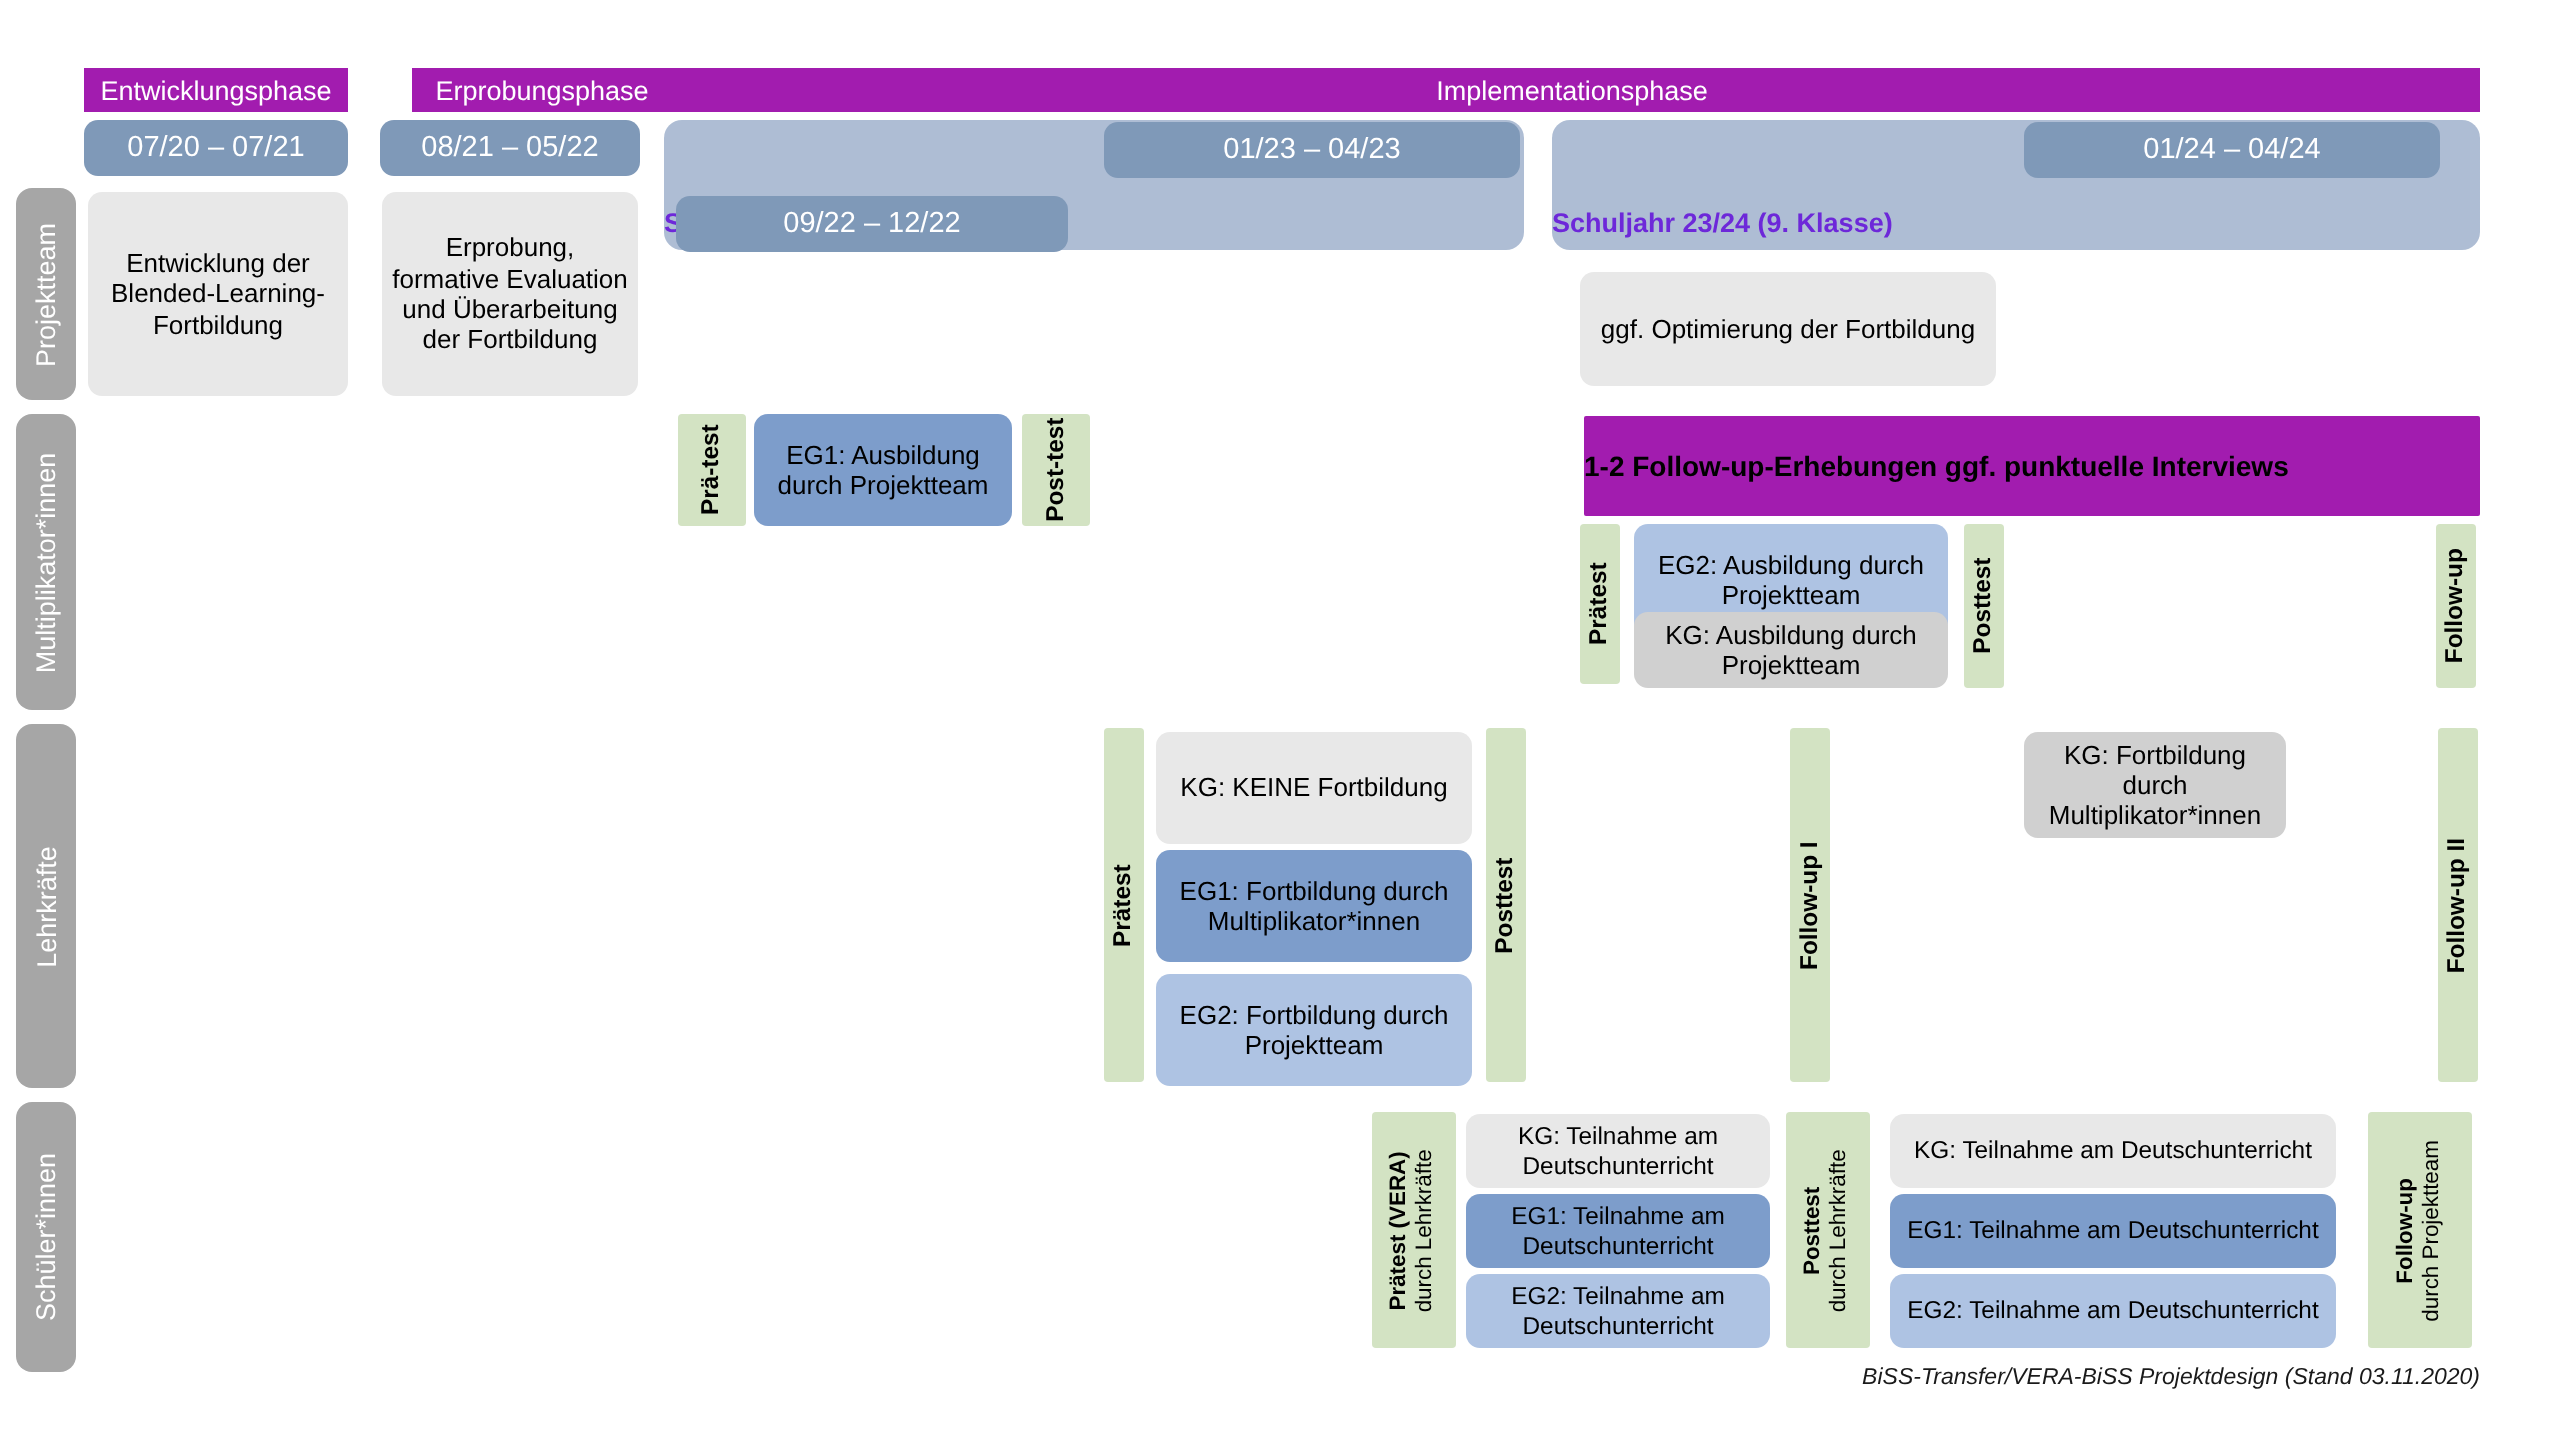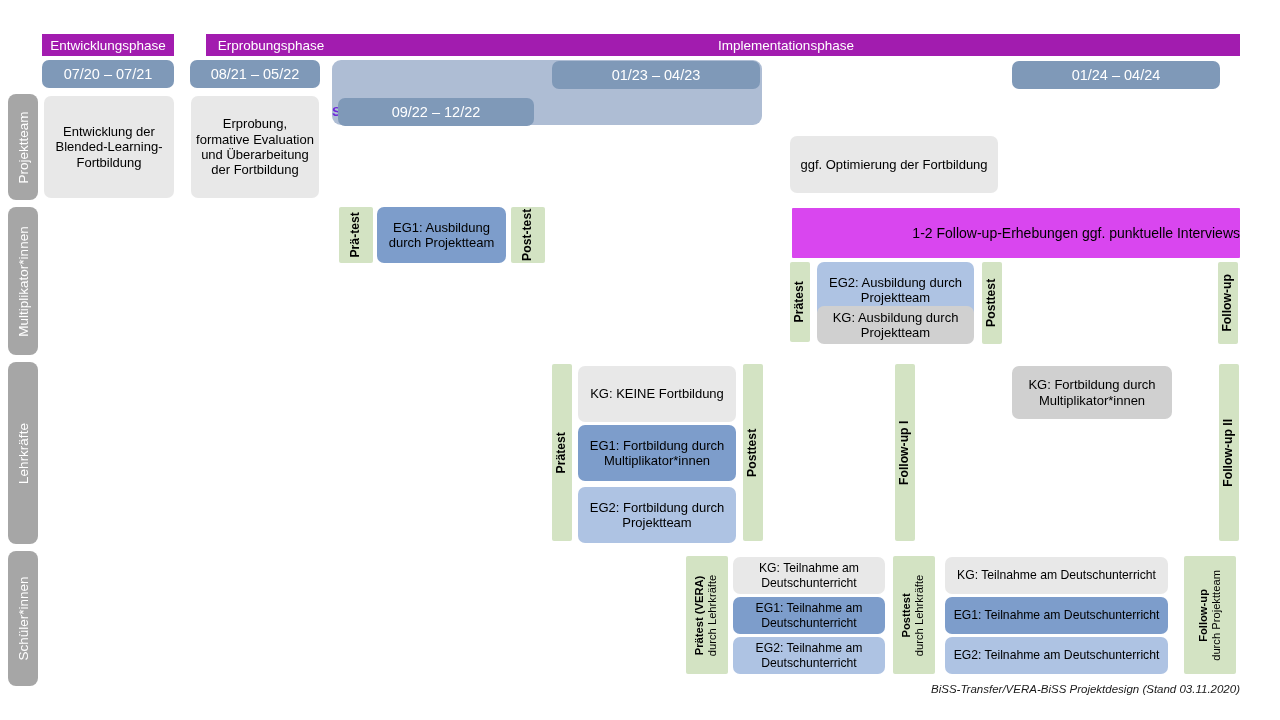--- a/index.html
+++ b/index.html
@@ -117,26 +117,26 @@
   
   .vstrip2 .v-inner2 {
     transform: rotate(-90deg);
     white-space: nowrap;
     text-align: center;
     line-height: 1.2;
   }
 
   
   .green-banner {
-    background: #d946ef;
-    display: flex;
-    align-items: center;
-    justify-content: flex-end;
+    background: #a21caf;
+    display: flex;
+    align-items: center;
+    justify-content: flex-start;
     text-align: center;
-    font-weight: normal;
+    font-weight: bold;
     font-size: 14px;
     line-height: 1.3;
     border-radius: 1px;
   }
 
   
   .footer {
     font-style: italic;
     font-size: 11.5px;
     color: #1a1a1a;
@@ -155,20 +155,23 @@
   <div class="abs phase-hdr" style="left:190px; top:34px; width:130px; height:22px;margin-left:16px;">
     <span>Erprobungsphase</span>
   </div>
   <div class="abs phase-hdr" style="left:332px; top:34px; width:908px; height:22px;">
     <span>Implementationsphase</span>
   </div>
 
   <div class="abs schuljahr" style="left:332px; top:60px; width:430px; height:65px;">
     <span class="sj-label">Schuljahr 22/23 (8. Klasse)</span>
   </div>
+  <div class="abs schuljahr" style="left:776px; top:60px; width:464px; height:65px;">
+    <span class="sj-label">Schuljahr 23/24 (9. Klasse)</span>
+  </div>
 
   <div class="abs date-chip" style="left:42px; top:60px; width:132px; height:28px;">
     <span>07/20 – 07/21</span>
   </div>
   <div class="abs date-chip" style="left:190px; top:60px; width:130px; height:28px;">
     <span>08/21 – 05/22</span>
   </div>
   <div class="abs date-chip" style="left:338px; top:61px; width:196px; height:28px;margin-top:37px;">
     <span>09/22 – 12/22</span>
   </div>
@@ -243,21 +246,21 @@
   </div>
   <div class="abs box b-blue-light fs13" style="left:578px; top:487px; width:158px; height:56px;">
     <span class="txt">EG2: Fortbildung durch Projektteam</span>
   </div>
   <div class="abs vstrip fs12" style="left:743px; top:364px; width:20px; height:177px;">
     <span class="v-inner v-bold">Posttest</span>
   </div>
   <div class="abs vstrip fs12" style="left:895px; top:364px; width:20px; height:177px;">
     <span class="v-inner v-bold">Follow-up I</span>
   </div>
-  <div class="abs box b-gray2 fs13" style="left:1012px; top:366px; width:160px; height:53px;">
+  <div class="abs box b-gray2 fs13" style="left:1012px; top:366px; width:131px; height:53px;">
     <span class="txt">KG: Fortbildung durch Multiplikator*innen</span>
   </div>
   <div class="abs vstrip fs12" style="left:1219px; top:364px; width:20px; height:177px;">
     <span class="v-inner v-bold">Follow-up II</span>
   </div>
 
   <div class="abs vstrip vstrip2 fs11" style="left:686px; top:556px; width:42px; height:118px;">
     <span class="v-inner2">
       <span class="v-bold">Prätest (VERA)</span><br>
       <span class="v-reg">durch Lehrkräfte</span>

